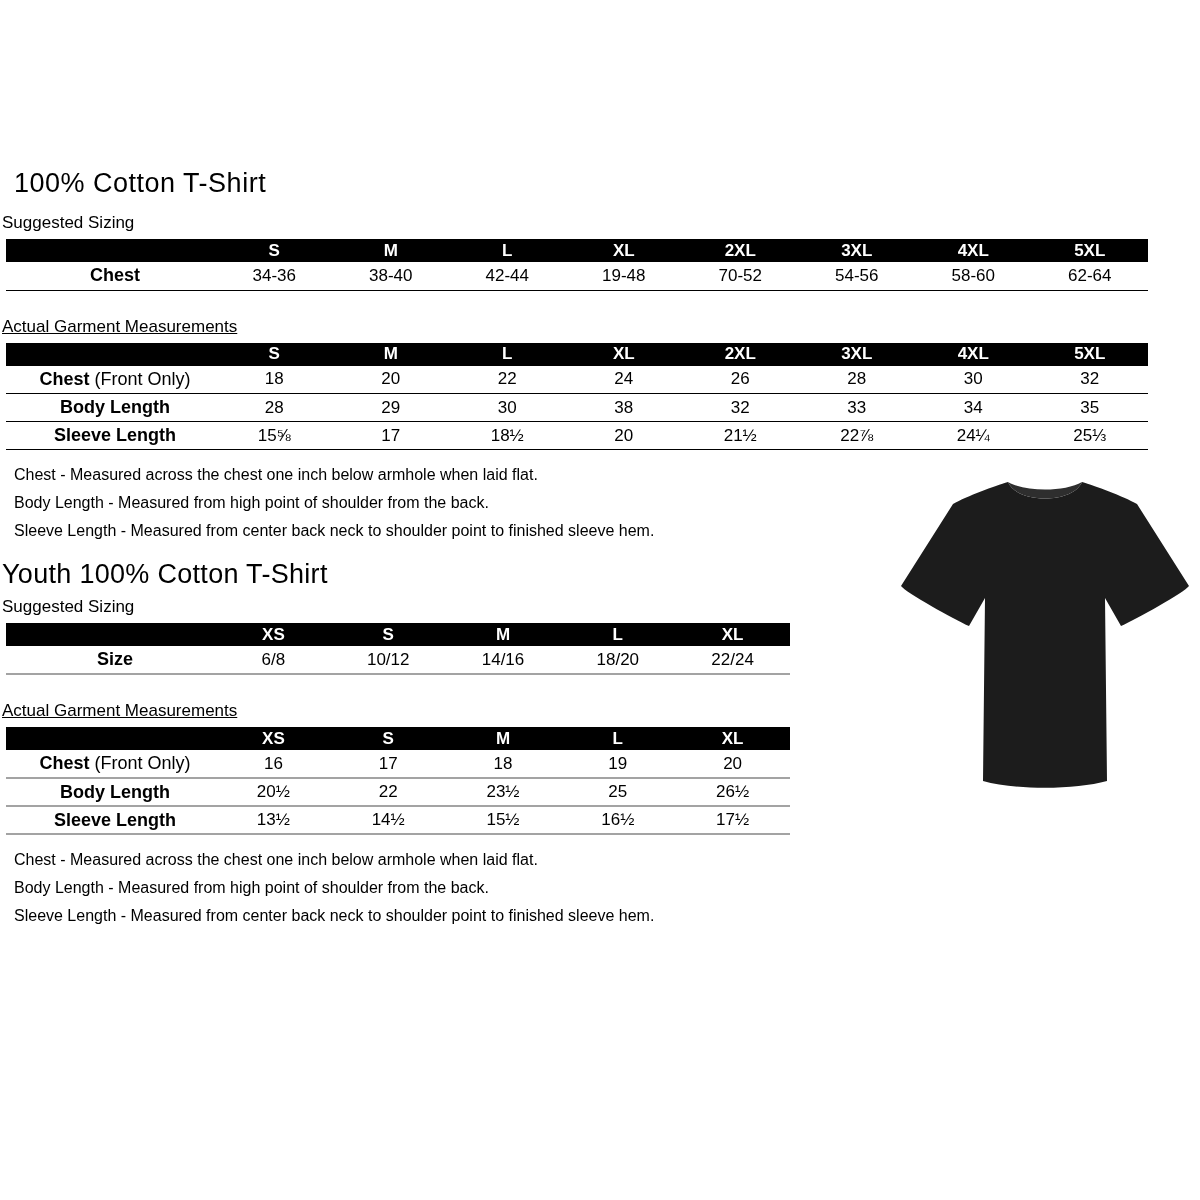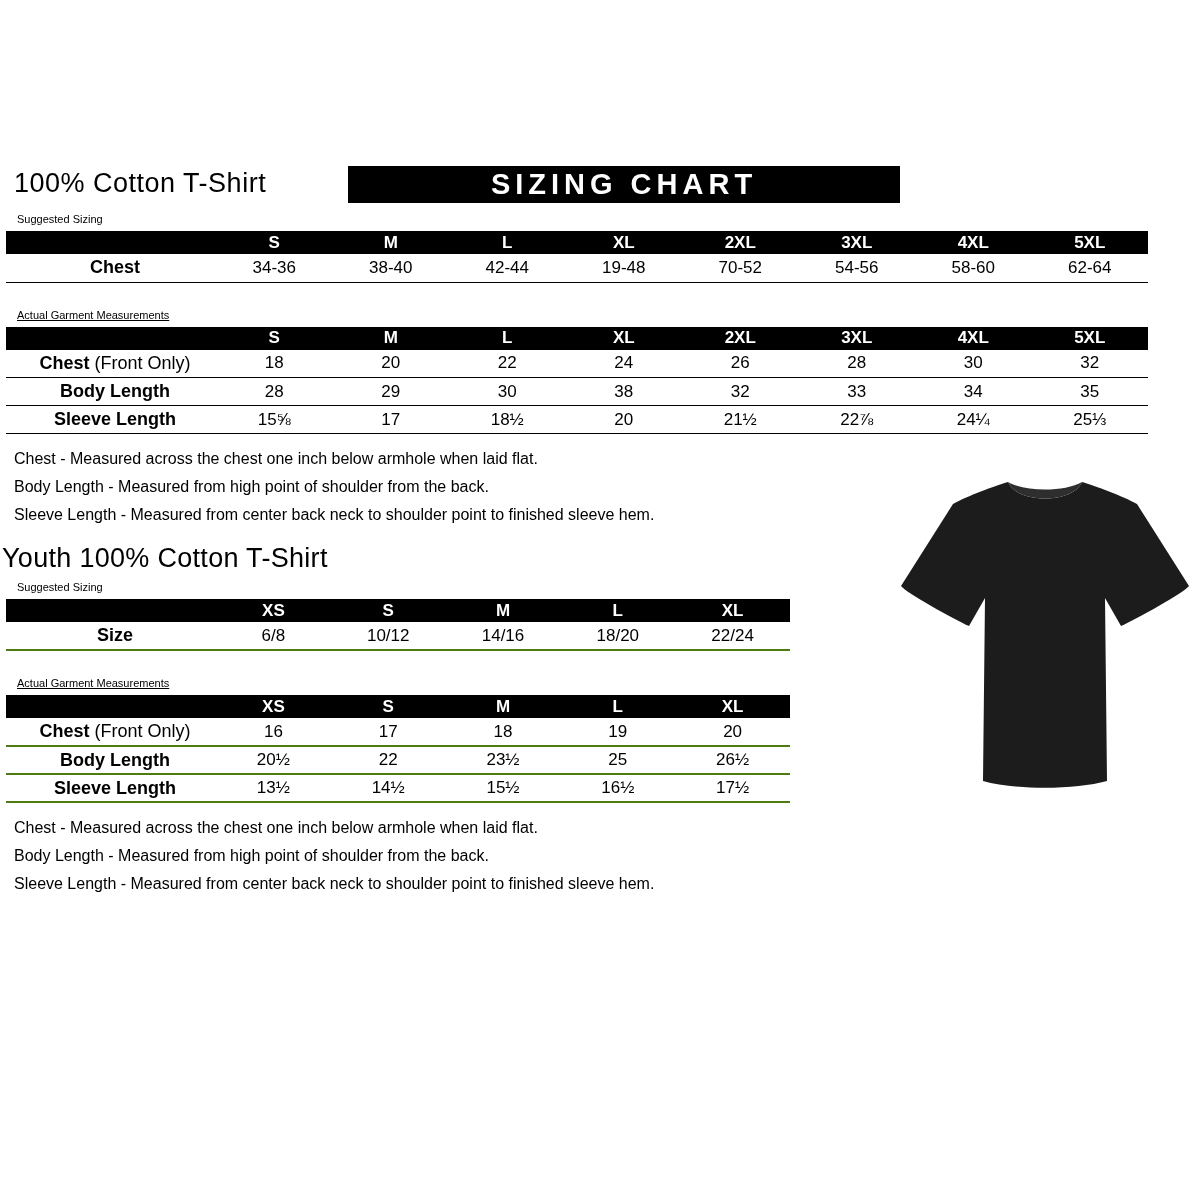--- a/index.html
+++ b/index.html
@@ -5,47 +5,46 @@
   * { margin:0; padding:0; box-sizing:border-box; }
   html,body { width:1200px; height:1200px; background:#ffffff; }
   body { font-family:"Liberation Sans", sans-serif; color:#000; position:relative; overflow:hidden; }
 
   .header-row { position:relative; height:40px; margin-top:166px; }
   .title-adult { position:absolute; left:14px; top:2px; font-size:27px; font-weight:normal; letter-spacing:0.5px; }
   .banner { position:absolute; left:348px; top:0; width:552px; height:37px; background:#000;
             color:#fff; display:flex; align-items:center; justify-content:center;
             font-size:29px; font-weight:bold; letter-spacing:5px; }
 
-  .section-label { font-size:11px; margin:7px 0 6px 17px; }
+  .section-label { font-size:17px; margin:7px 0 6px 2px; }
   .section-label.tight { margin-top:26px;text-decoration:underline; }
 
   table { border-collapse:collapse; table-layout:fixed; margin-left:6px; }
   .t-adult { width:1142px; }
   .t-youth { width:784px; }
   thead th { background:#000; color:#fff; font-size:17px; font-weight:bold; height:23px; text-align:center; }
   tbody th { text-align:center; padding-left:8px; font-size:18px; font-weight:bold; white-space:nowrap; }
   tbody td { text-align:center; font-size:17px; }
   tbody tr { height:28px; }
   .t-adult tbody tr { border-bottom:1px solid #000; }
-  .t-youth tbody tr { border-bottom:2px solid #4d7c0f; }
+  .t-youth tbody tr { border-bottom:2px solid #a3a3a3; }
   .label-note { font-weight:normal; }
 
   .notes { margin:11px 16px 0 14px; }
   .notes div { font-size:16px; line-height:28px; }
 
   .title-youth { font-size:27px; font-weight:normal; margin:14px 0 0 2px; letter-spacing:0.3px; }
 
   .tshirt { position:absolute; left:895px; top:468px; width:300px; height:345px; }
 </style>
 </head>
 <body>
 
 <div class="header-row">
   <div class="title-adult">100% Cotton T-Shirt</div>
-  <div class="banner">SIZING CHART</div>
 </div>
 
 <div class="section-label">Suggested Sizing</div>
 <table class="t-adult">
     <colgroup>
       <col style="width: 210px;">
       <col>
       <col>
       <col>
       <col>

